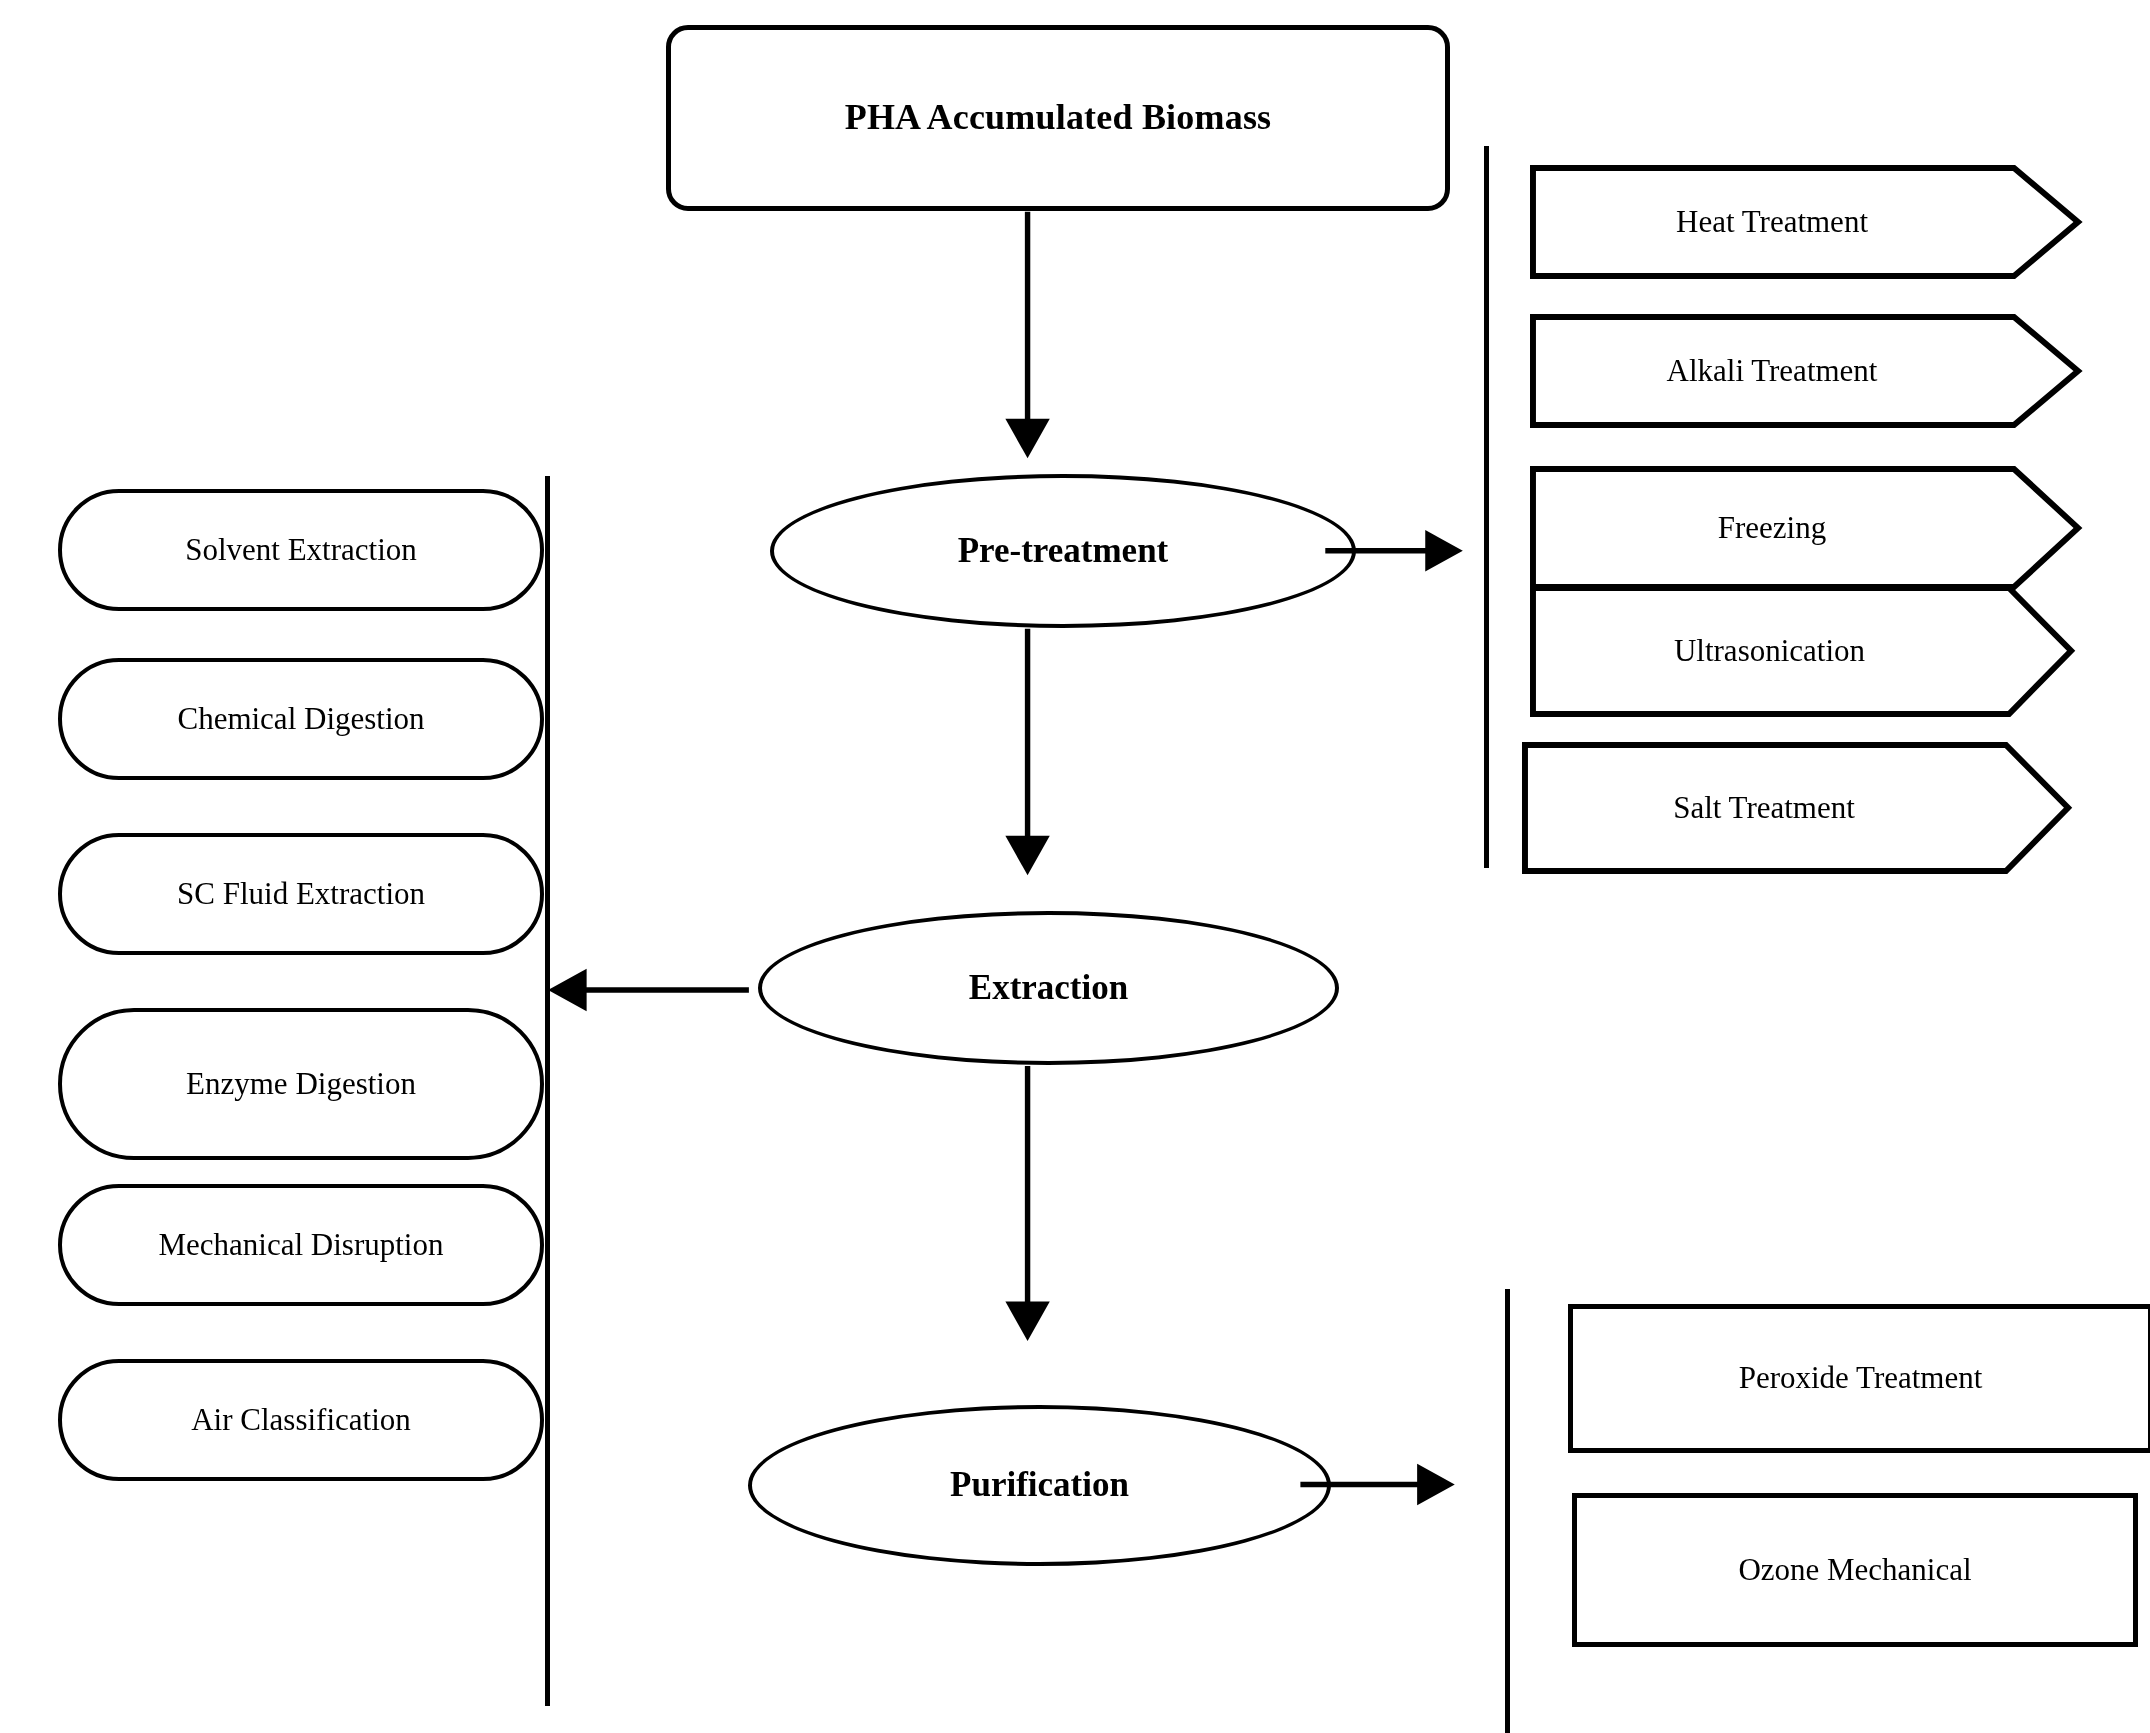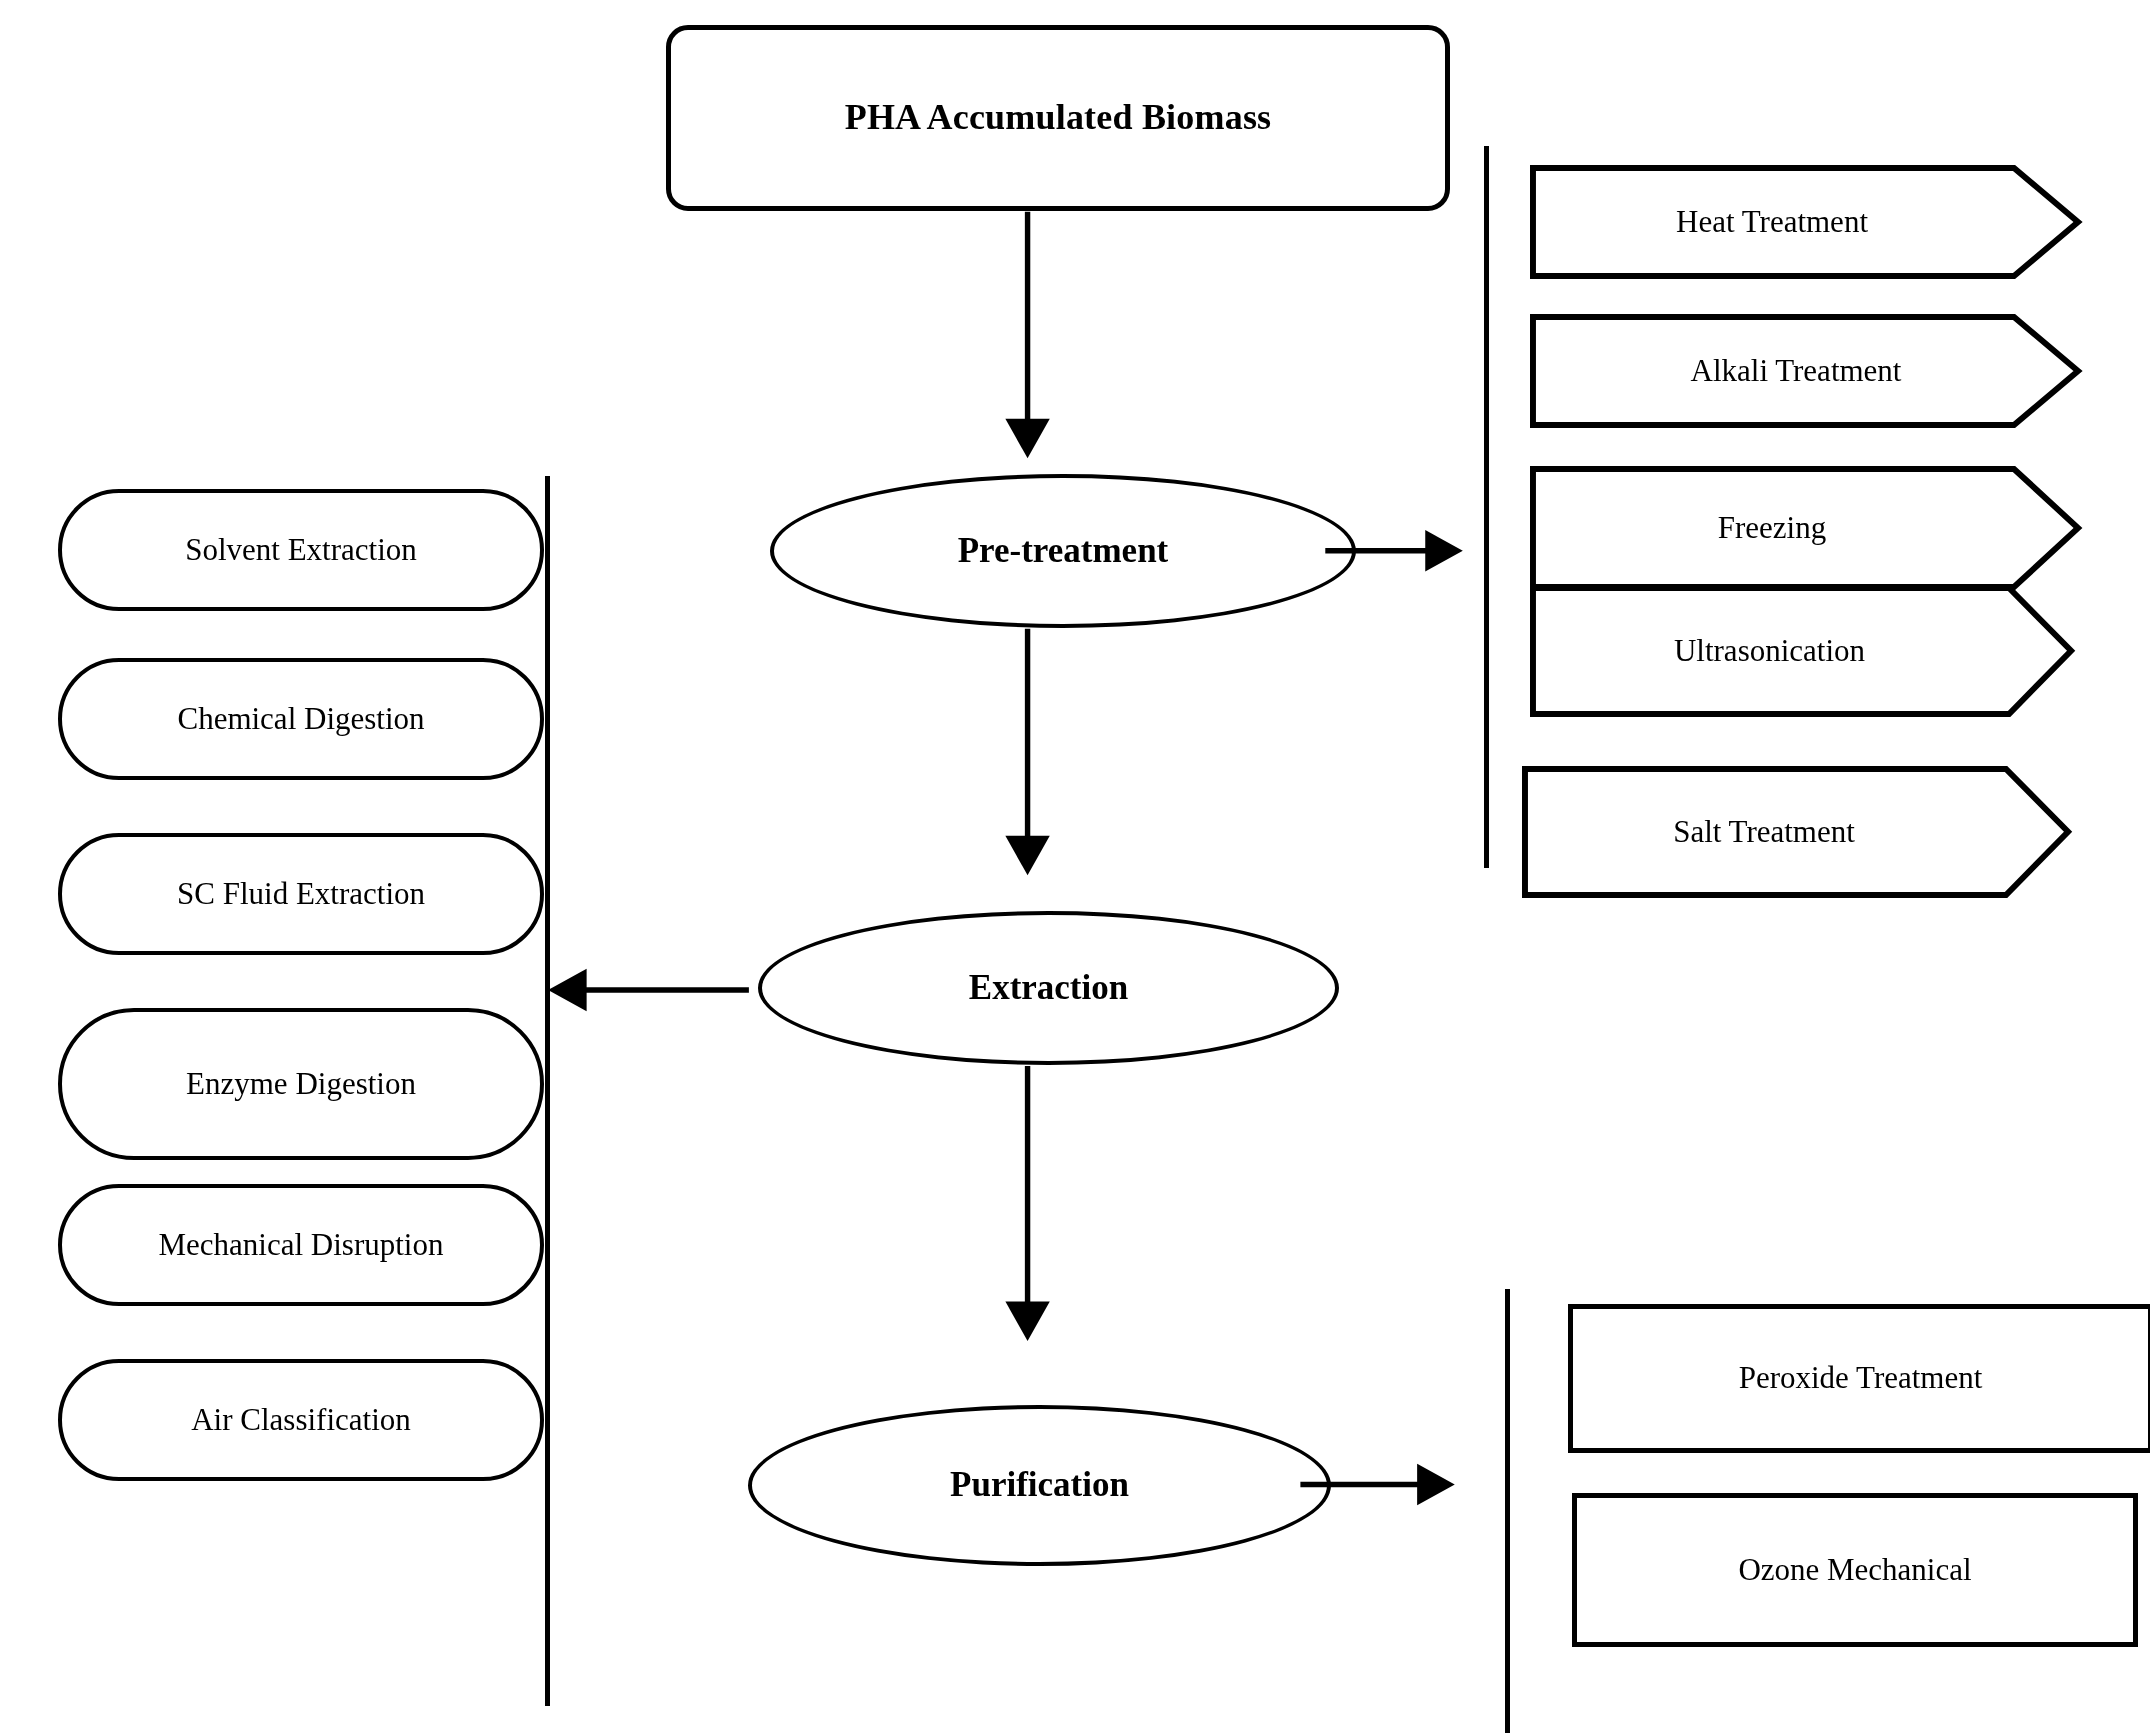--- a/index.html
+++ b/index.html
@@ -186,21 +186,21 @@
     </svg>
     <div class="chevron-label" style="width:484px; height:114px;">
       <span>Heat Treatment</span>
     </div>
   </div>
 
   <div class="chevron-wrap" style="left:1530px; top:314px; width:551px; height:114px;">
     <svg width="551" height="114" viewBox="0 0 1110 230" preserveAspectRatio="none">
       <polygon points="6,6 975,6 1104,115 975,224 6,224" fill="#ffffff" stroke="#000000" stroke-width="12"></polygon>
     </svg>
-    <div class="chevron-label" style="width:484px; height:114px;padding-left:24px;">
+    <div class="chevron-label" style="width:484px; height:114px;">
       <span>Alkali Treatment</span>
     </div>
   </div>
 
   <div class="chevron-wrap" style="left:1530px; top:466px; width:551px; height:124px;">
     <svg width="551" height="124" viewBox="0 0 1110 250" preserveAspectRatio="none">
       <polygon points="6,6 975,6 1104,125 975,244 6,244" fill="#ffffff" stroke="#000000" stroke-width="12"></polygon>
     </svg>
     <div class="chevron-label" style="width:484px; height:124px;">
       <span>Freezing</span>
@@ -209,21 +209,21 @@
 
   <div class="chevron-wrap" style="left:1530px; top:585px; width:551px; height:132px;">
     <svg width="551" height="132" viewBox="0 0 1110 265" preserveAspectRatio="none">
       <polygon points="6,6 965,6 1090,132 965,259 6,259" fill="#ffffff" stroke="#000000" stroke-width="12"></polygon>
     </svg>
     <div class="chevron-label" style="width:479px; height:132px;">
       <span>Ultrasonication</span>
     </div>
   </div>
 
-  <div class="chevron-wrap" style="left:1522px; top:766px; width:551px; height:132px;">
+  <div class="chevron-wrap" style="left:1522px; top:742px; width:551px; height:132px;">
     <svg width="551" height="132" viewBox="0 0 1110 265" preserveAspectRatio="none">
       <polygon points="6,6 975,6 1100,132 975,259 6,259" fill="#ffffff" stroke="#000000" stroke-width="12"></polygon>
     </svg>
     <div class="chevron-label" style="width:484px; height:132px;">
       <span>Salt Treatment</span>
     </div>
   </div>
 
   <div class="bracket" style="left:1505px; top:1289px; height:444px;"></div>
 

